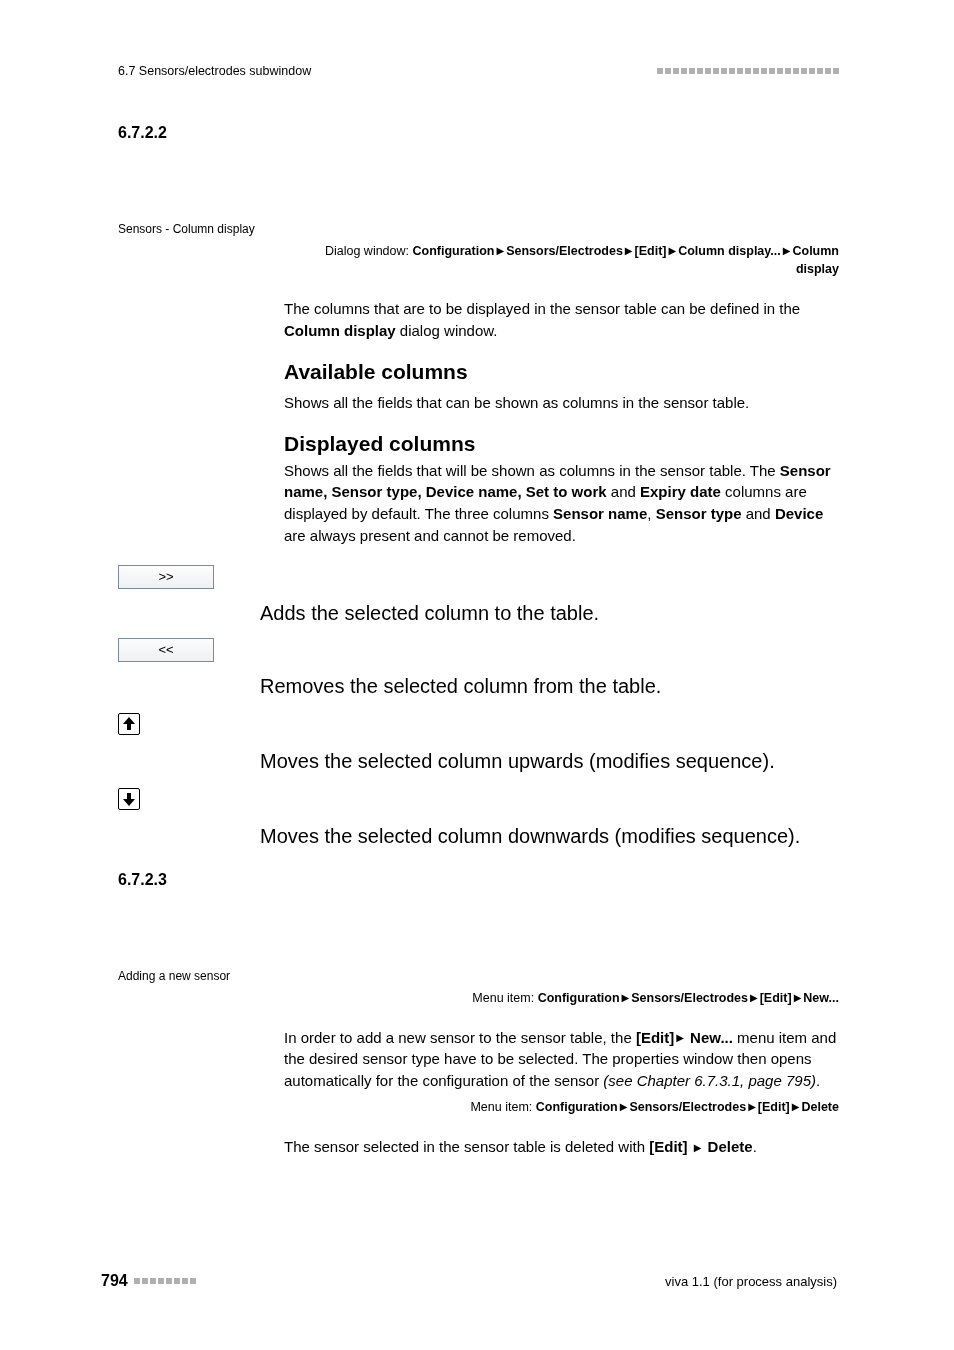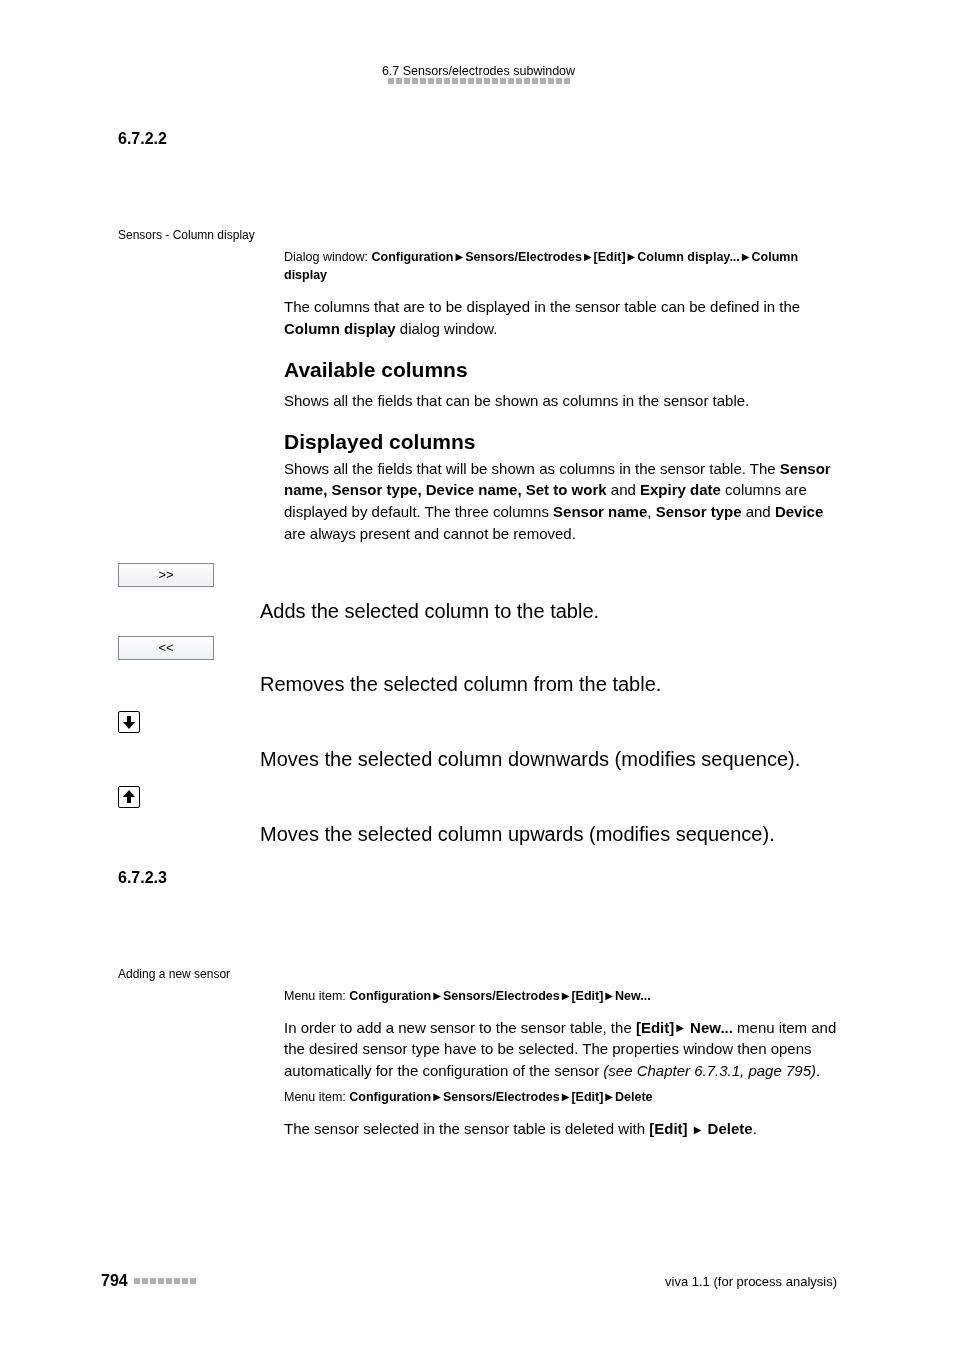--- a/index.html
+++ b/index.html
@@ -16,21 +16,20 @@
     box-sizing: border-box;
     padding: 64px 115px 0 118px;
   }
   .header-row {
     display: flex;
     justify-content: space-between;
     align-items: center;
     font-size: 12.5px;
     color: #000;
     margin-bottom: 46px;
-    flex-direction: column;
   }
   .header-squares {
     display: flex;
     gap: 2px;
   }
   .header-squares span {
     width: 6px;
     height: 6px;
     background: #b0b0b0;
     display: inline-block;
@@ -55,25 +54,26 @@
     font-size: 12px;
   }
   .body-col {
     margin-left: 166px;
     margin-right: 0;
   }
   .path-line {
     font-size: 12.5px;
     line-height: 1.45;
     margin-top: 6px;
+    text-align: right;
   }
   .paragraph {
     font-size: 15px;
     line-height: 1.45;
-    margin-top: 12px;
+    margin-top: 20px;
   }
   .subhead {
     font-weight: 700;
     font-size: 21px;
     margin-top: 18px;
   }
   .italic {
     font-style: italic;
   }
   .bold {
@@ -259,33 +259,33 @@
     <div class="btn-row" style="margin-top:10px">
       <div class="btn-img">
         <div class="btn-rect">&lt;&lt;</div>
       </div>
       <div class="btn-desc">Removes the selected column from the table.</div>
     </div>
 
     <div class="btn-row" style="margin-top:12px">
       <div class="btn-img">
         <div class="btn-square">
-          <span class="arrow-down"></span>
+          <span class="arrow-up"></span>
         </div>
       </div>
-      <div class="btn-desc">Moves the selected column downwards (modifies sequence).</div>
+      <div class="btn-desc">Moves the selected column upwards (modifies sequence).</div>
     </div>
 
     <div class="btn-row" style="margin-top:12px">
       <div class="btn-img">
         <div class="btn-square">
-          <span class="arrow-up"></span>
+          <span class="arrow-down"></span>
         </div>
       </div>
-      <div class="btn-desc">Moves the selected column upwards (modifies sequence).</div>
+      <div class="btn-desc">Moves the selected column downwards (modifies sequence).</div>
     </div>
 
     <div class="section-row" style="margin-top:20px">
       <span class="sec-num">6.7.2.3</span>
       <span class="sec-title">Adding a new sensor</span>
     </div>
 
     <div class="body-col">
       <div class="path-line">
         <span>Menu item: </span><span class="bold">Configuration</span><span class="tri">▶</span><span class="bold">Sensors/Electrodes</span><span class="tri">▶</span><span class="bold">[Edit]</span><span class="tri">▶</span><span class="bold">New...</span>

